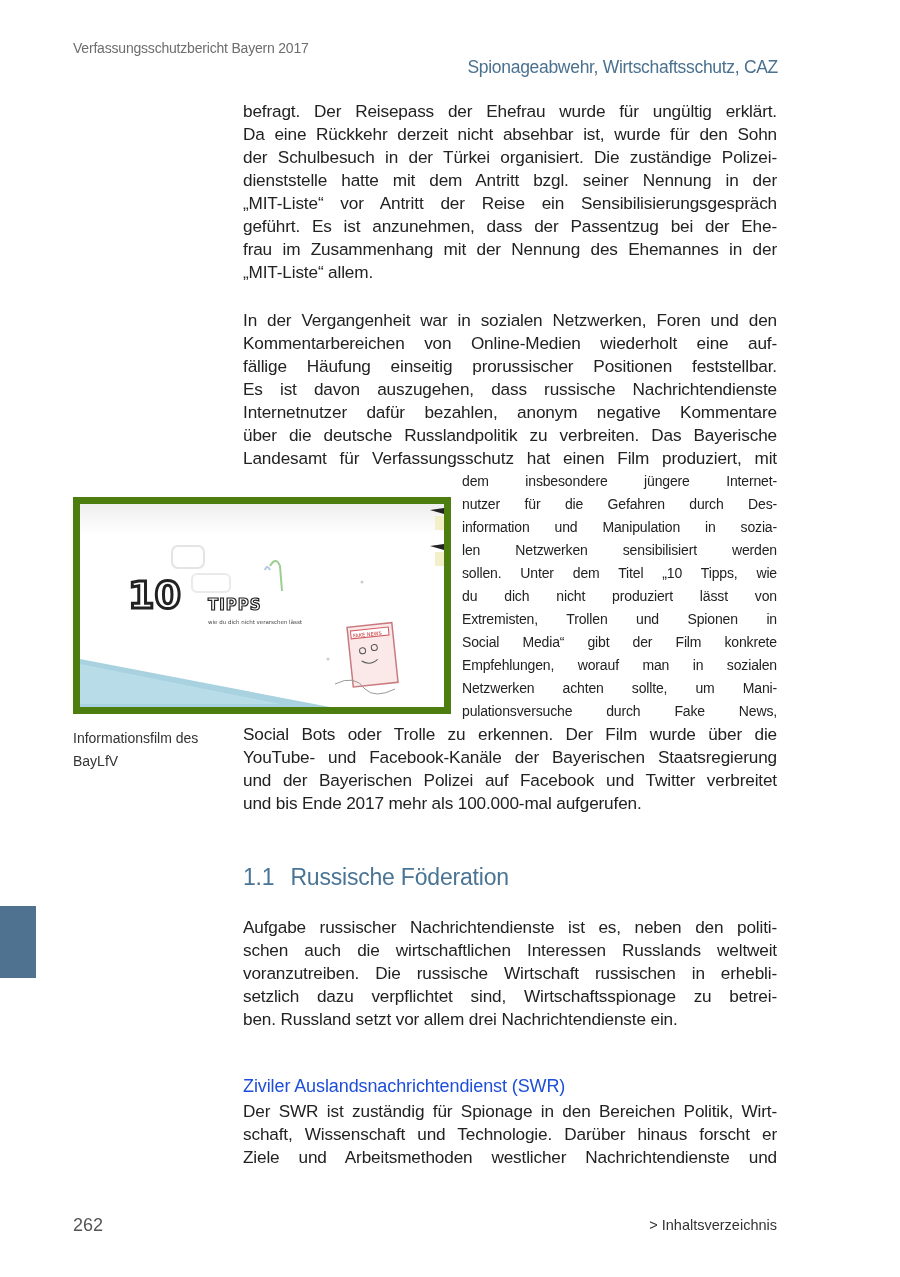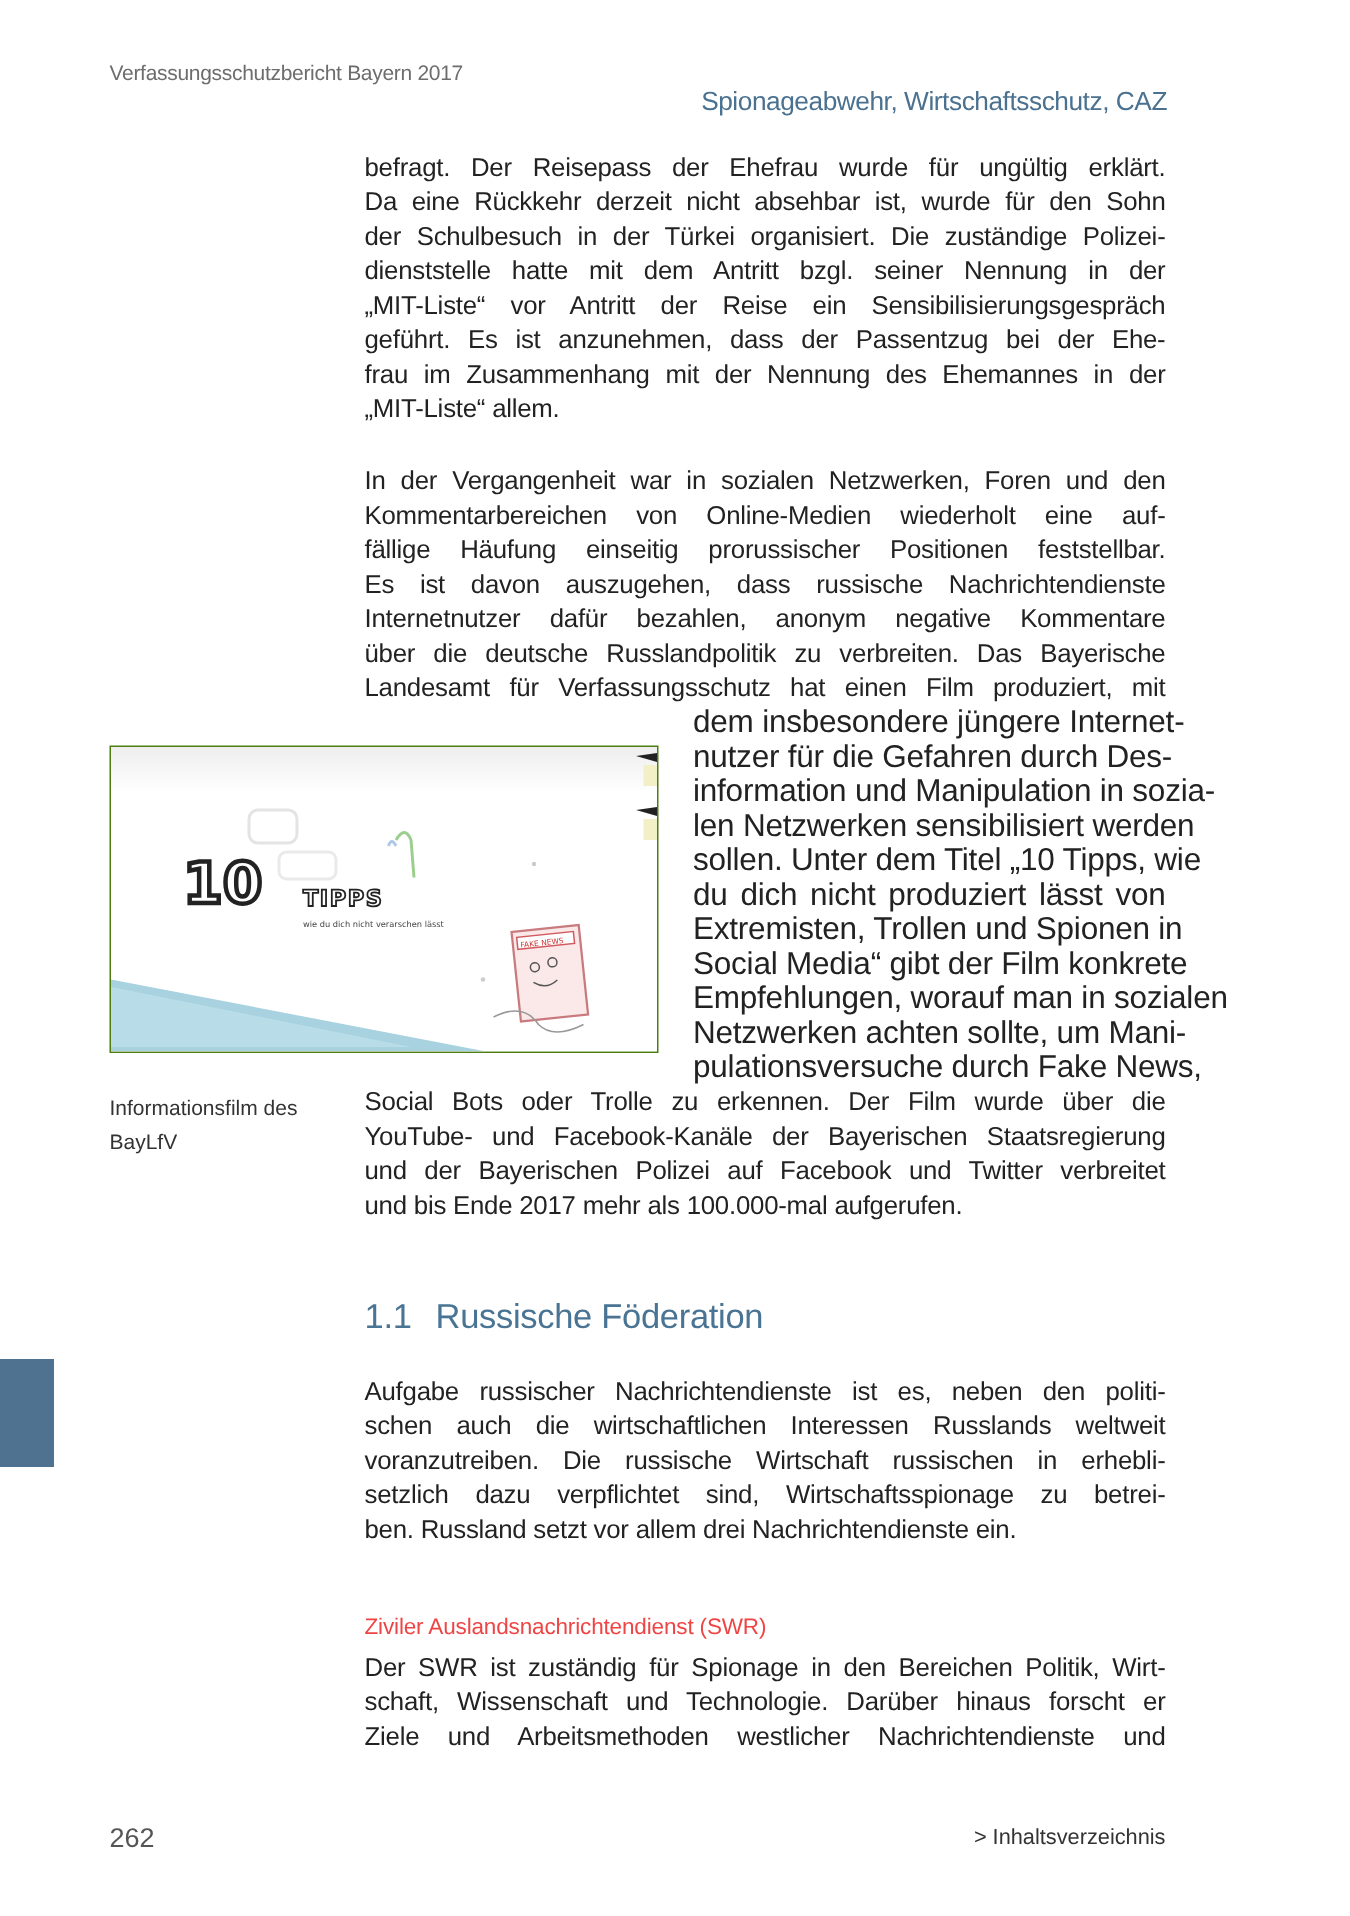--- a/index.html
+++ b/index.html
@@ -22,45 +22,45 @@
       text-align: justify; letter-spacing: -0.15px;
     }
     .line { display: block; text-align: justify; text-align-last: justify; white-space: nowrap; }
     .line.last { text-align-last: left; }
     .side-tab {
       position: absolute; left: 0; top: 906px; width: 36px; height: 72px;
       background: #4f7290;
     }
     .figure {
       position: absolute; left: 73px; top: 497px; width: 364px; height: 203px;
-      background: #ffffff; border: 1px solid #4d7c0f; overflow: hidden;
+      background: #ffffff; border: 7px solid #4d7c0f; overflow: hidden;
     }
     .caption {
       position: absolute; left: 73px; top: 727px; width: 160px;
       font-size: 14px; line-height: 23px; color: #333;
     }
     .h2 {
       position: absolute; left: 243px; top: 864px;
       font-size: 23px; color: #4a7494; letter-spacing: -0.2px;
     }
     .h2 .num { margin-right: 16px; }
     .h3 {
       position: absolute; left: 243px; top: 1076px;
-      font-size: 15px; color: #ef4444; letter-spacing: -0.1px;
+      font-size: 18px; color: #1d4ed8; letter-spacing: -0.1px;
     }
     .footer-page {
       position: absolute; left: 73px; top: 1215px; font-size: 18px; color: #555;
     }
     .footer-link {
       position: absolute; right: 123px; top: 1217px; font-size: 14.5px; color: #333;
       cursor: pointer;
     }
     .wrap-col {
       position: absolute; left: 462px; width: 315px;
-      font-size: 21px; line-height: 23px; color: #222; letter-spacing: -0.15px;
+      font-size: 14px; line-height: 23px; color: #222; letter-spacing: -0.15px;
     }
   </style>
 </head>
 <body>
 
 <div class="hdr-left">Verfassungsschutzbericht Bayern 2017</div>
 <div class="hdr-right">Spionageabwehr, Wirtschaftsschutz, CAZ</div>
 
 <div class="body-col" style="top:100px;">
   <span class="line">befragt. Der Reisepass der Ehefrau wurde für ungültig erklärt.</span>

